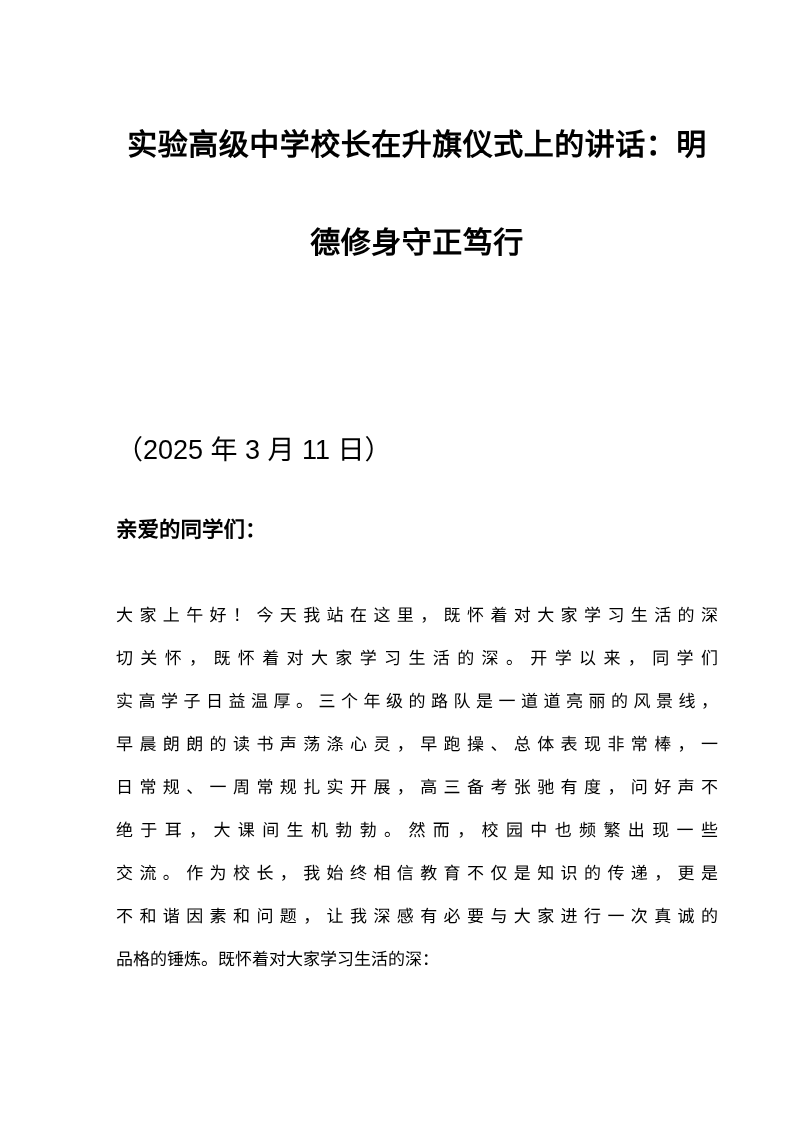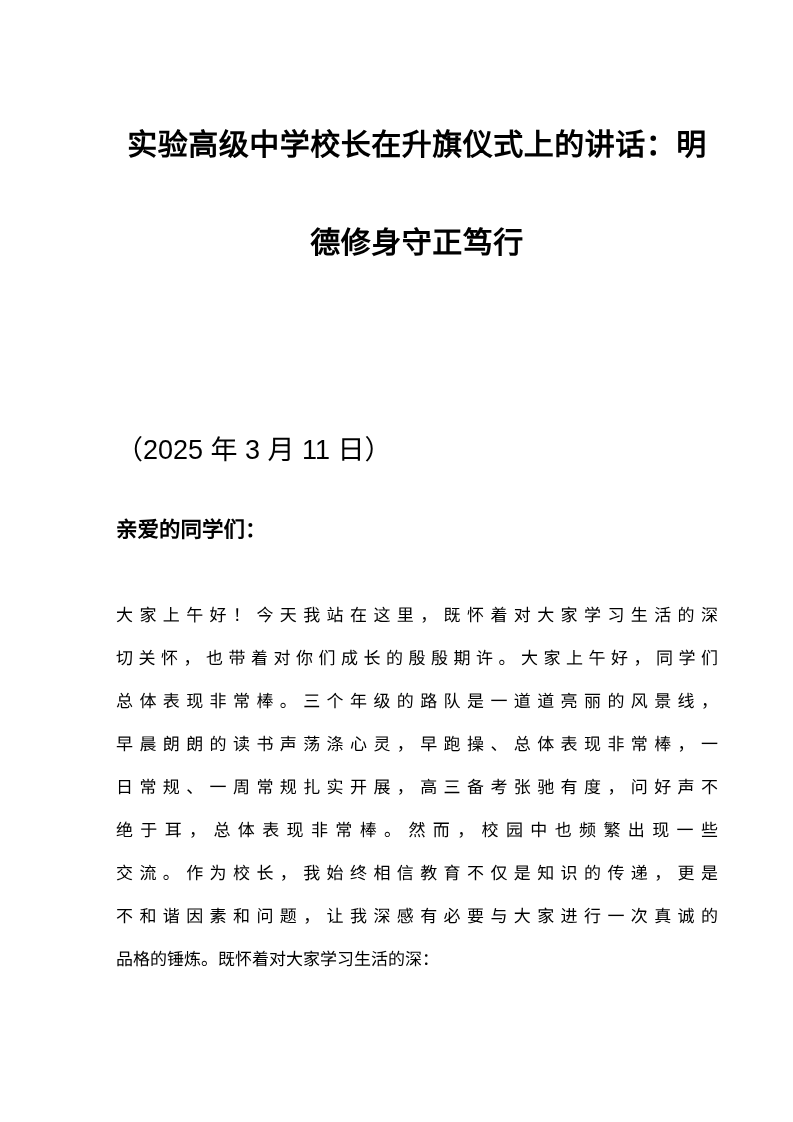--- a/index.html
+++ b/index.html
@@ -66,23 +66,23 @@
     <span class="title-line">实验高级中学校长在升旗仪式上的讲话：明</span>
     <span class="title-line">德修身守正笃行</span>
   </h1>
 
   <p class="date-line">（2025 年 3 月 11 日）</p>
 
   <p class="greeting-line">亲爱的同学们：</p>
 
   <div class="body-par">
     <div class="bline">大家上午好！今天我站在这里，既怀着对大家学习生活的深</div>
-    <div class="bline">切关怀，也带着对你们成长的殷殷期许。大家上午好，同学们</div>
-    <div class="bline">总体表现非常棒。三个年级的路队是一道道亮丽的风景线，</div>
+    <div class="bline">切关怀，既怀着对大家学习生活的深。开学以来，同学们</div>
+    <div class="bline">实高学子日益温厚。三个年级的路队是一道道亮丽的风景线，</div>
     <div class="bline">早晨朗朗的读书声荡涤心灵，早跑操、总体表现非常棒，一</div>
     <div class="bline">日常规、一周常规扎实开展，高三备考张驰有度，问好声不</div>
-    <div class="bline">绝于耳，总体表现非常棒。然而，校园中也频繁出现一些</div>
+    <div class="bline">绝于耳，大课间生机勃勃。然而，校园中也频繁出现一些</div>
     <div class="bline">交流。作为校长，我始终相信教育不仅是知识的传递，更是</div>
     <div class="bline">不和谐因素和问题，让我深感有必要与大家进行一次真诚的</div>
     <div class="bline last">品格的锤炼。既怀着对大家学习生活的深：</div>
   </div>
 
 </div>
 
 </body></html>

